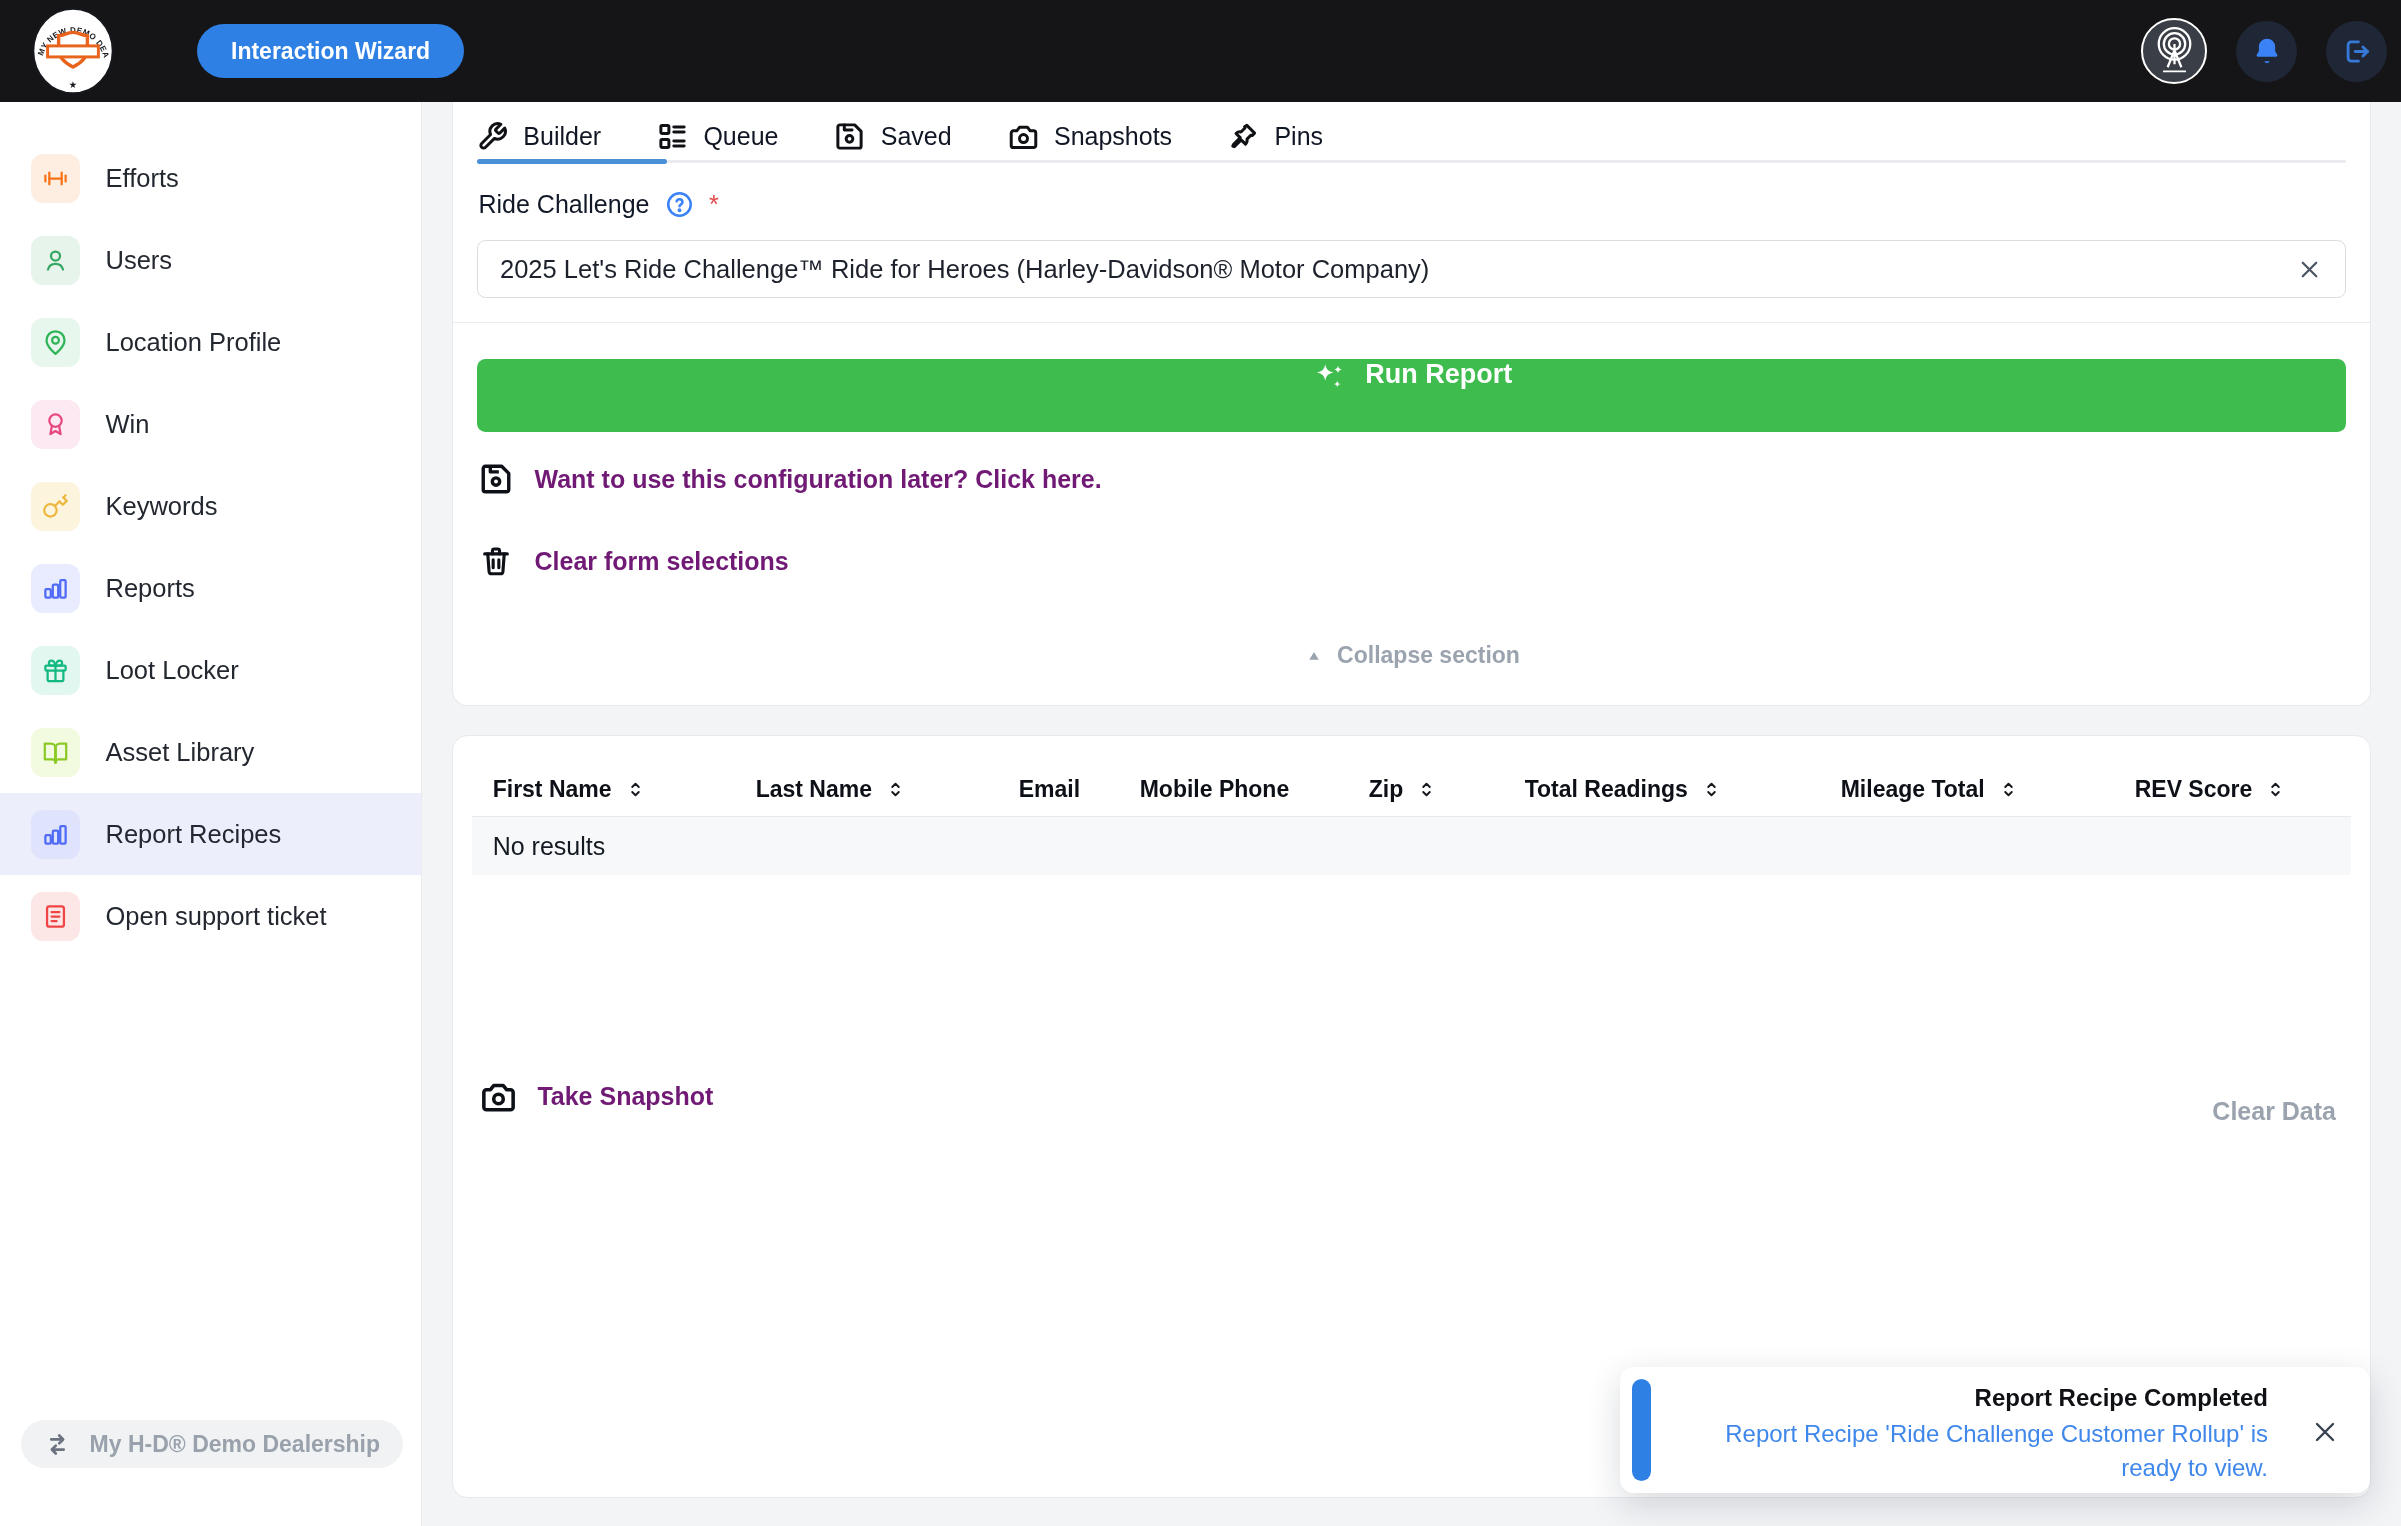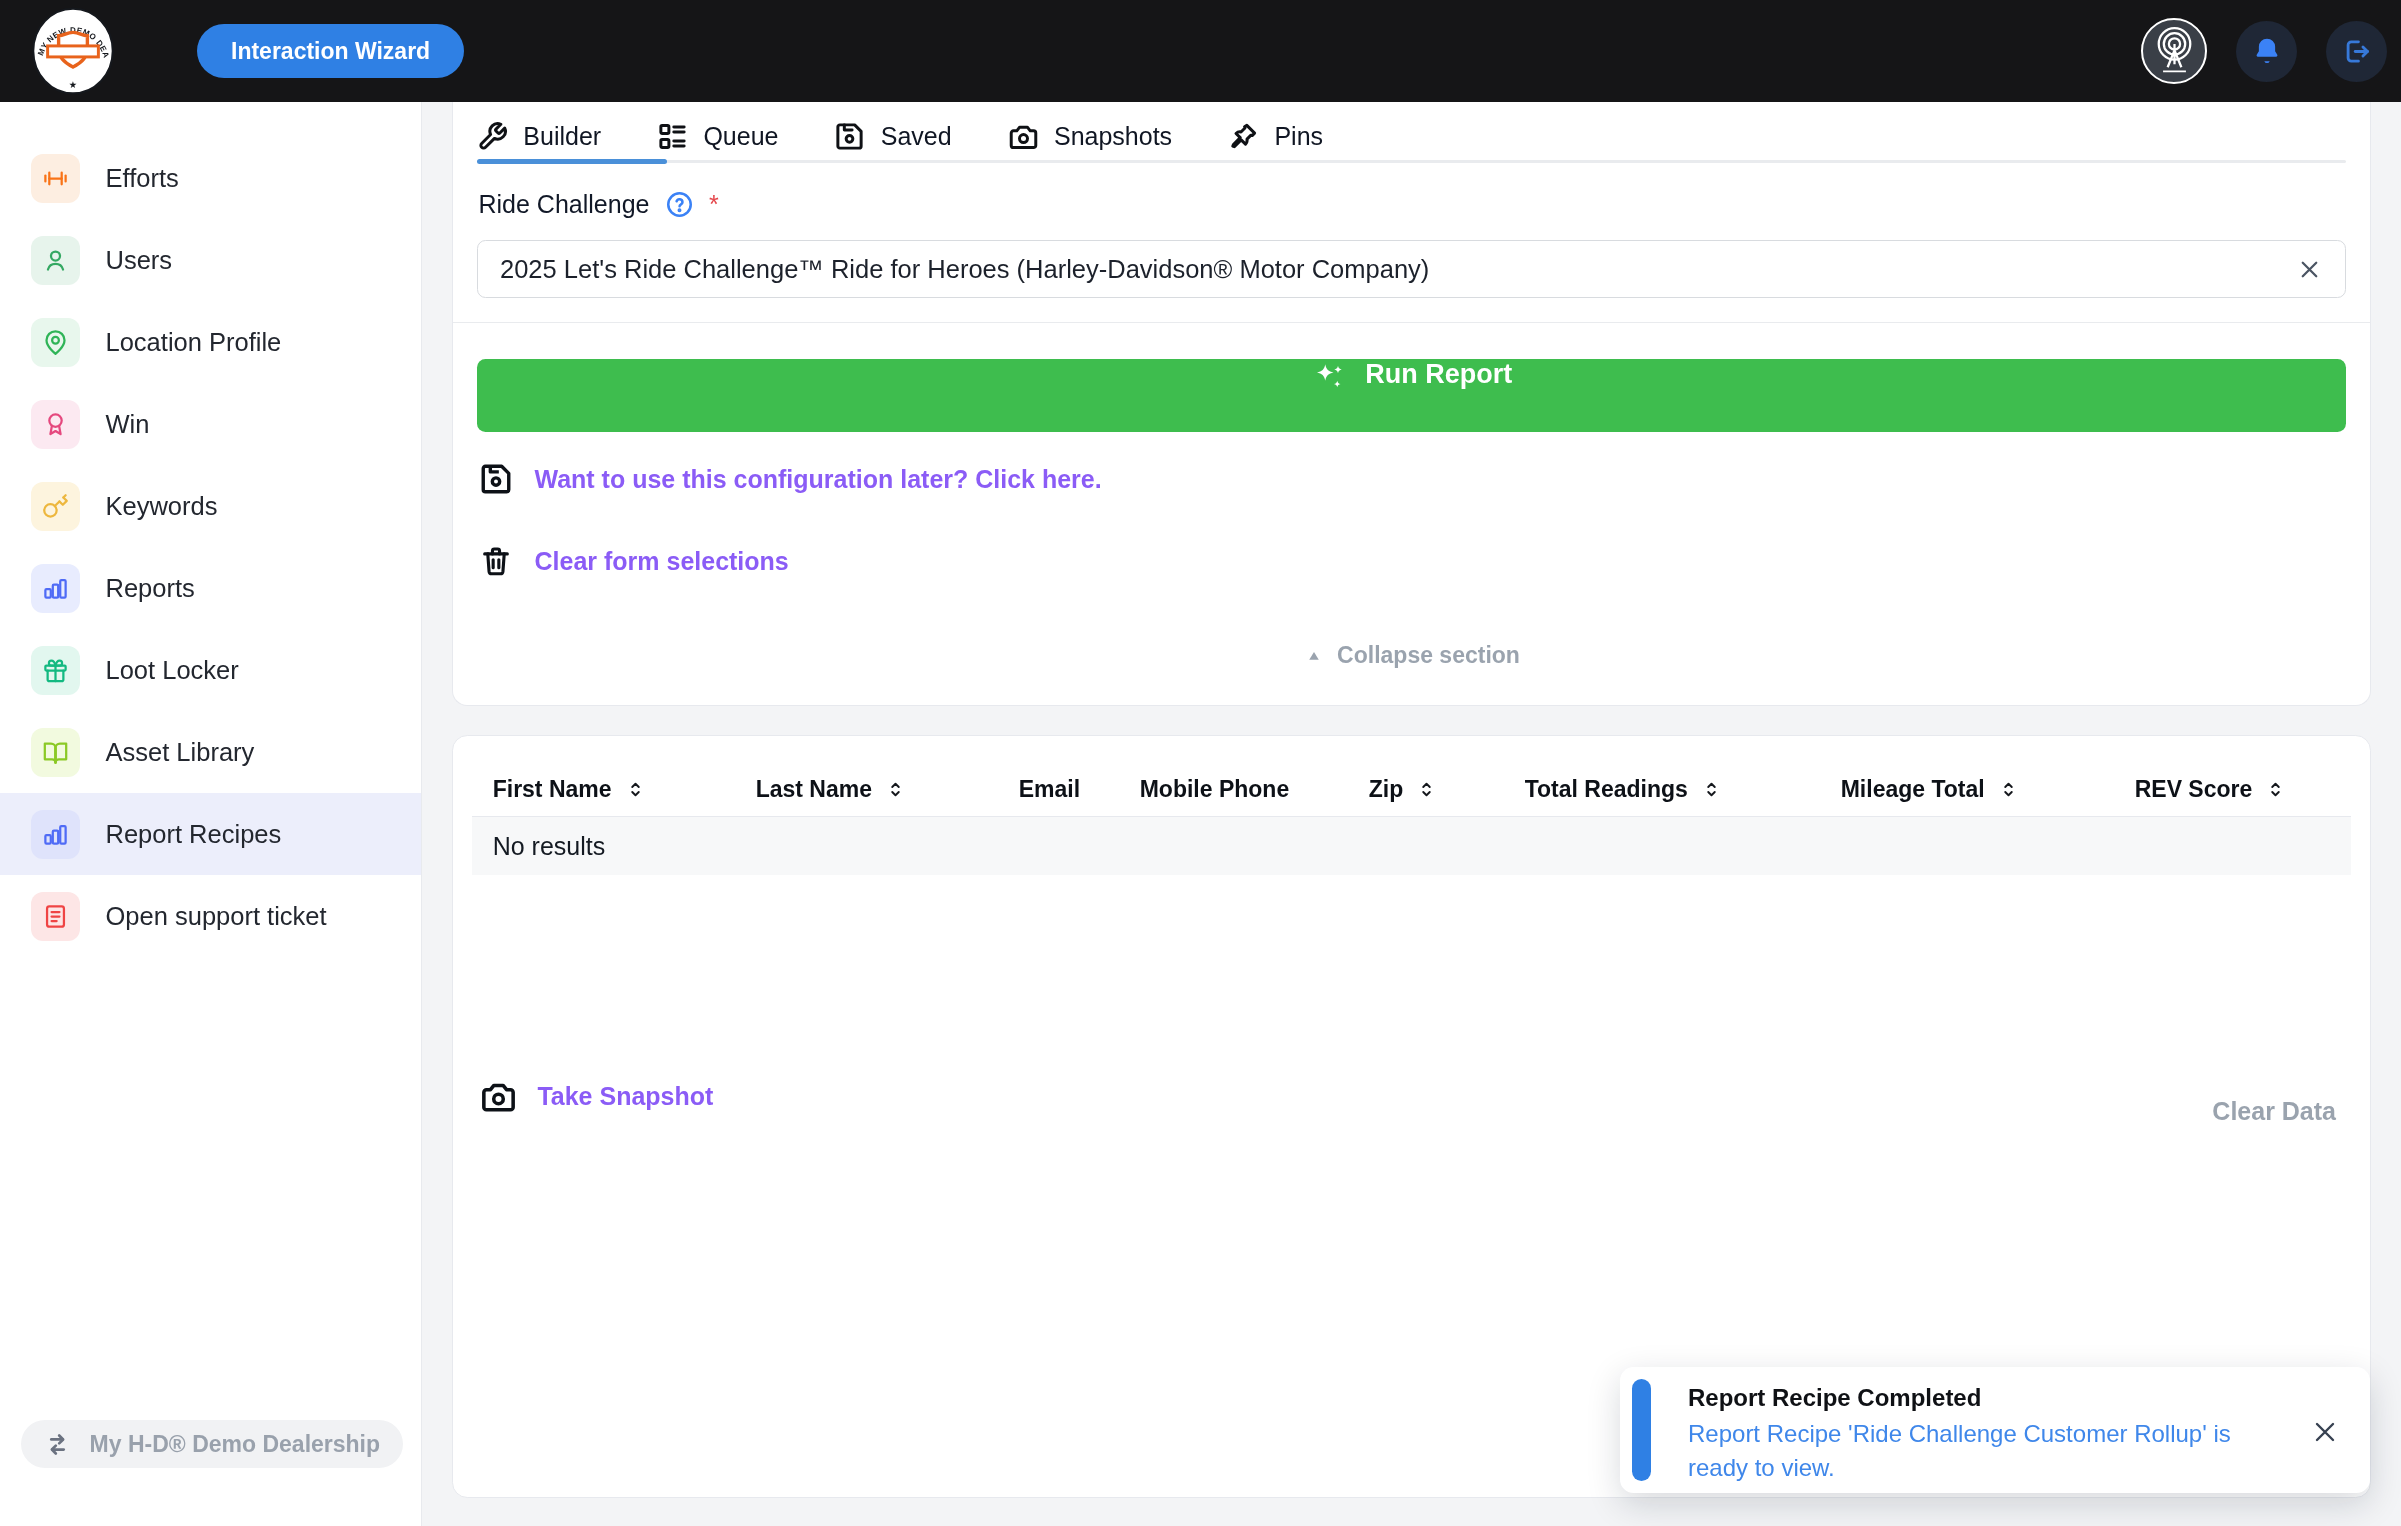--- a/index.html
+++ b/index.html
@@ -53,21 +53,21 @@
     background:#fff; cursor:pointer; }
   .clear-x { margin-left:auto; color:#4b5563; display:flex; cursor:pointer; }
 
   .hdivider { position:absolute; left:0; right:0; top:220px; height:0.8px; background:#e9ebee; }
 
   .run-report { position:absolute; left:24px; right:24px; top:257px; height:73px; border:none; border-radius:8.5px;
     background:#3ebd4e; color:#fff; font-size:27px; font-weight:700; display:flex; 
     justify-content:center; gap:18.7px; }
 
   .icon-text-row { display:flex; align-items:center; gap:22px; font-size:25px; font-weight:700;
-    color:#8b5cf6; background:none; border:none; }
+    color:#701a75; background:none; border:none; }
   .save-config { position:absolute; left:25.5px; top:360px; }
   .clear-form { position:absolute; left:25.5px; top:442px; }
   .collapse { position:absolute; left:0; right:0; top:540px; display:flex; align-items:center;
     justify-content:center; gap:12px; color:#9aa3ae; font-size:23px; font-weight:700; background:none; border:none; }
 
   .thead { position:absolute; left:18.7px; right:18.7px; top:27px; height:53px; display:flex; align-items:center; }
   .th { display:flex; align-items:center; gap:12px; padding-left:21px; font-size:23px; font-weight:700;
     color:#0d1117; cursor:pointer; }
   .th:nth-child(1){width:263px;} .th:nth-child(2){width:263px;} .th:nth-child(3){width:121px;}
   .th:nth-child(4){width:229px;} .th:nth-child(5){width:156px;} .th:nth-child(6){width:316px;}
@@ -75,21 +75,21 @@
   .sort-ic { color:#15181d; display:flex; }
   .thead-divider { position:absolute; left:18.7px; right:18.7px; top:80px; height:0.8px; background:#e7e9ee; }
   .empty-row { position:absolute; left:18.7px; right:18.7px; top:81px; height:58px; background:#f7f8f9;
     display:flex; align-items:center; padding-left:21px; font-size:25px; color:#141a22; }
   .take-snapshot { position:absolute; left:27px; top:342px; gap:20.4px; }
   .clear-data { position:absolute; right:34px; top:361px; font-size:25px; font-weight:700; color:#9aa3ae;
     background:none; border:none; }
 
   
   .toast { position:absolute; left:1620px; top:1367px; width:750px; height:126px; background:#fff;
-    border-radius:13.6px; box-shadow:0 10.2px 34px rgba(15,23,42,.16); z-index:50; }
+    border-radius:13.6px; box-shadow:0 10.2px 34px rgba(15,23,42,.16); z-index:50;text-align:right; }
   .toast-accent { position:absolute; left:12px; top:12px; bottom:12px; width:18.7px; border-radius:10.2px; background:#2f80e4; }
   .toast-body { position:absolute; left:68px; top:17px; right:102px; }
   .toast-title { font-size:24px; font-weight:600; color:#0f1115; margin-bottom:5.1px; }
   .toast-link { font-size:24px; color:#3f87ea; line-height:34px; display:block; cursor:pointer; text-decoration:none; }
   .toast-close { position:absolute; right:29px; top:49px; color:#374151; display:flex; cursor:pointer; background:none; border:none; }
 </style>
 </head>
 <body>
 
 <div class="app">

